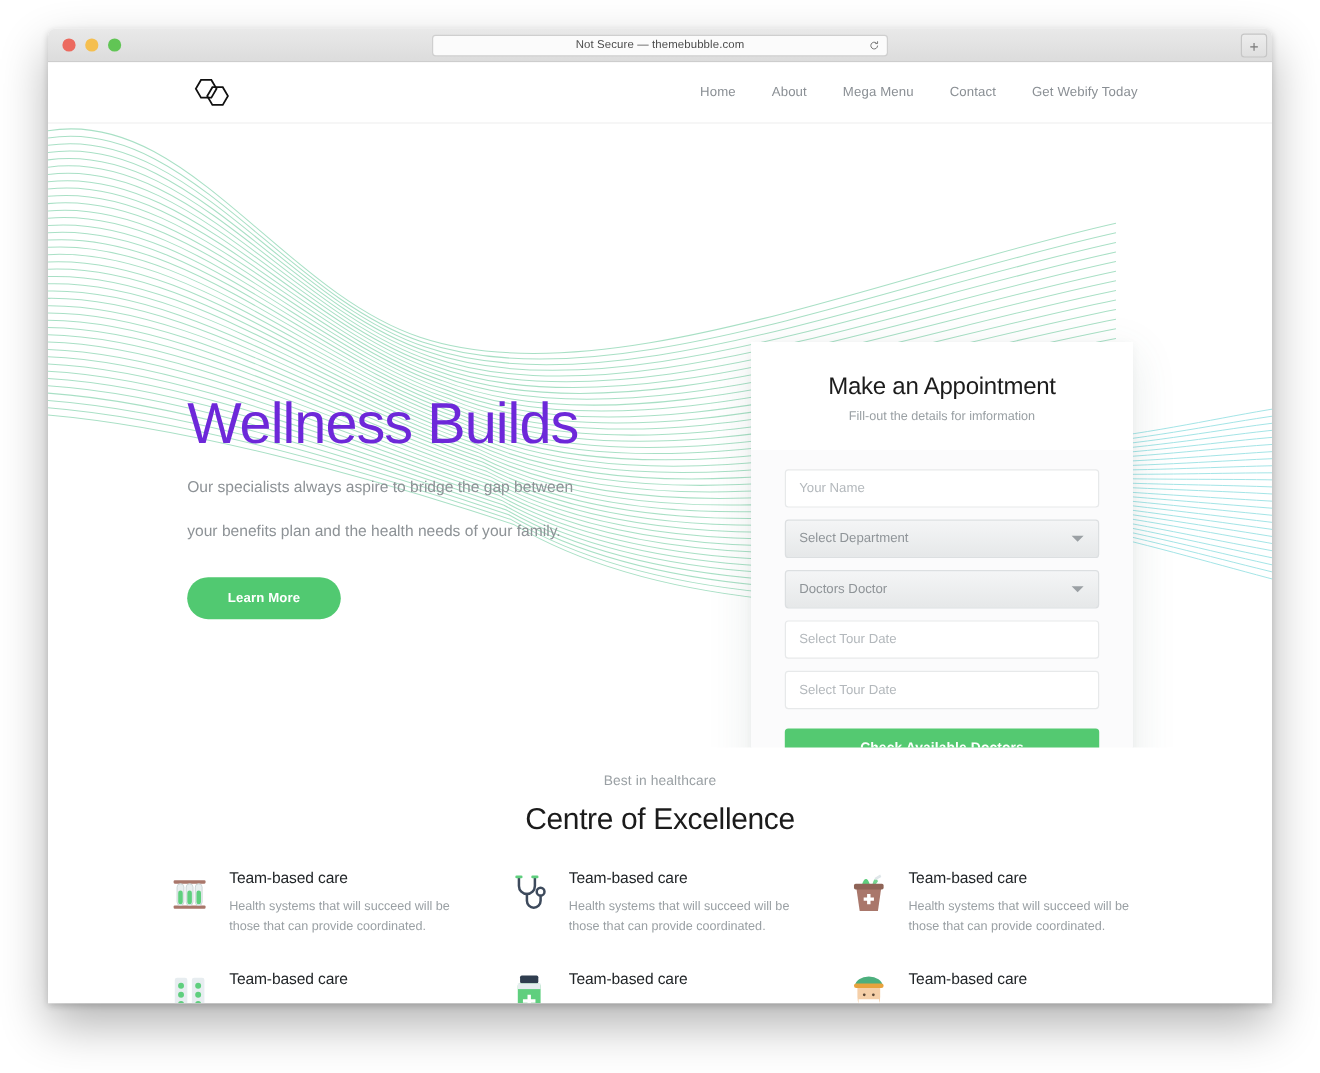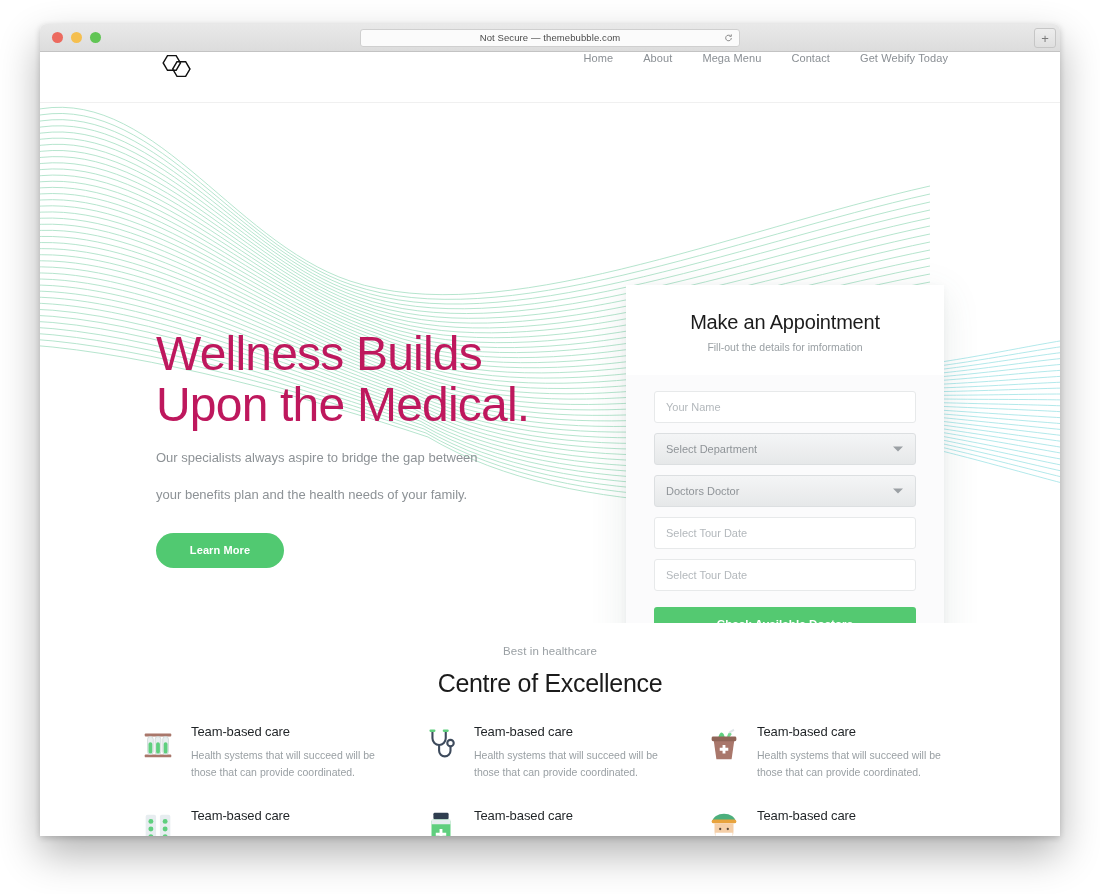--- a/index.html
+++ b/index.html
@@ -97,21 +97,21 @@
     background: #ffffff;
     overflow: hidden;
   }
 
   
   .site-header {
     position: relative;
     z-index: 20;
     height: 51px;
     display: flex;
-    align-items: flex-start;
+    align-items: center;
     padding: 0 32px 0 118px;
     border-bottom: 1px solid #f0f0f0;
     background: #fff;
   }
   .logo { width: 38px; height: 28px; }
   .nav {
     margin-left: auto;
     display: flex;
     align-items: center;
     gap: 30px;
@@ -150,21 +150,21 @@
   .hero-copy {
     position: absolute;
     left: 116px;
     top: 225px;
     z-index: 5;
   }
   .hero-title {
     font-size: 48px;
     line-height: 1.07;
     font-weight: 400;
-    color: #be185d;
+    color: #6d28d9;
     letter-spacing: -0.8px;
     white-space: nowrap;
   }
   .hero-sub {
     margin-top: 16px;
     font-size: 13px;
     line-height: 1.62;
     color: #8d9296;
     white-space: nowrap;
   }
@@ -437,21 +437,20 @@
           <path d="M170 122 C 120 113 70 102 0 90"></path>
           <path d="M170 128 C 120 118 70 106 0 93"></path>
           <path d="M170 134 C 120 123 70 110 0 96"></path>
           <path d="M170 140 C 120 128 70 114 0 99"></path>
           <path d="M170 146 C 120 133 70 118 0 102"></path>
         </g>
       </svg>
 
       <div class="hero-copy">
         <h1 class="hero-title">Wellness Builds</h1>
-        <h1 class="hero-title">Upon the Medical.</h1>
         <p class="hero-sub">Our specialists always aspire to bridge the gap between</p>
         <p class="hero-sub" style="margin-top:16px">your benefits plan and the health needs of your family.</p>
         <button class="learn-more">Learn More</button>
       </div>
 
       <div class="appt-card">
         <div class="appt-head">
           <div class="appt-title">Make an Appointment</div>
           <div class="appt-subtitle">Fill-out the details for imformation</div>
         </div>

